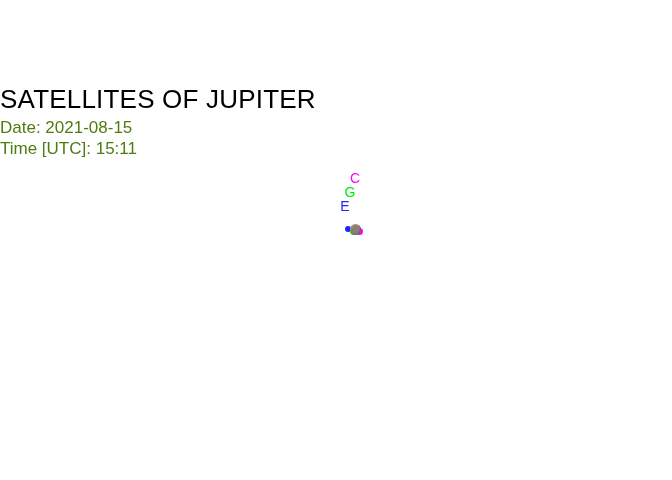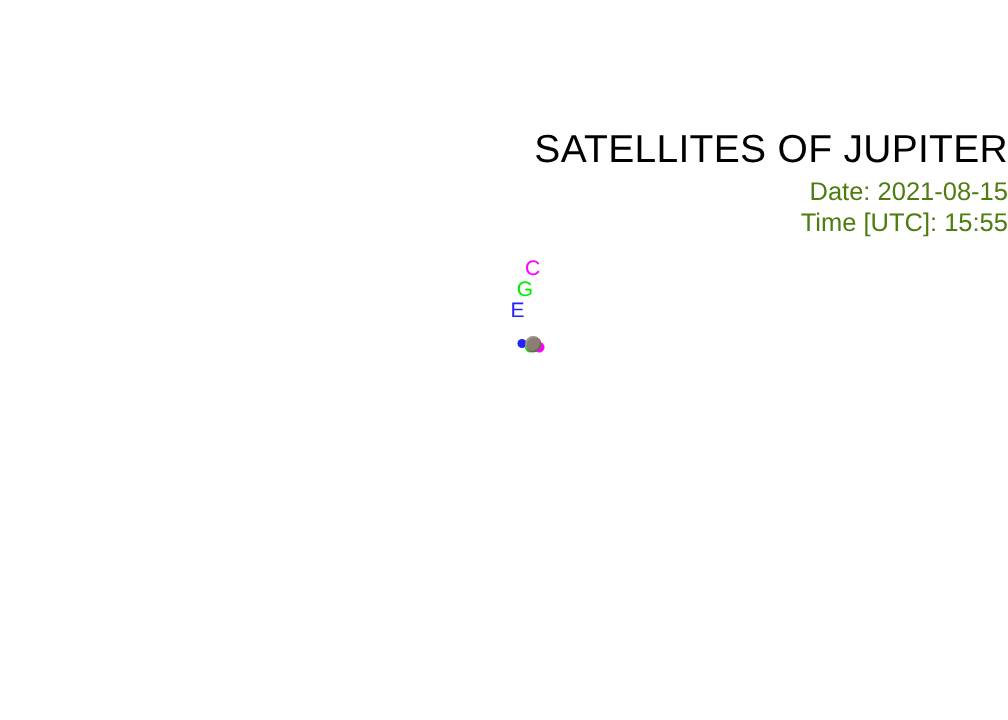--- a/index.html
+++ b/index.html
@@ -26,21 +26,21 @@
     height: 480px;
     background: #ffffff;
   }
 
   
   .header {
     position: absolute;
     left: 0;
     top: 84px;
     width: 672px;
-    text-align: right;
+    text-align: left;
   }
   .fig-title {
     font-size: 26px;
     line-height: 30px;
     letter-spacing: 0.2px;
     font-weight: normal;
     color: #000000;
     margin: 0;
   }
   .fig-subline {
@@ -91,21 +91,21 @@
   }
 </style>
 </head>
 <body style="background: rgb(255, 255, 255); width: 672px; height: 480px;">
 
 <div id="figure" style="background: rgb(255, 255, 255); width: 672px; height: 480px;">
 
   <div class="header">
     <div class="fig-title">SATELLITES OF JUPITER</div>
     <div class="fig-subline first">Date: 2021-08-15</div>
-    <div class="fig-subline">Time [UTC]: 15:55</div>
+    <div class="fig-subline">Time [UTC]: 15:11</div>
   </div>
 
   <div class="sky">
 
     <span class="moon-label" id="label-callisto" style="left: 349px; top: 171px; width: 12px; color: rgb(255, 0, 255);">C</span>
 
     <span class="moon-label" id="label-ganymede" style="left: 344px; top: 185px; width: 12px; color: rgb(0, 238, 0);">G</span>
 
     <span class="moon-label" id="label-europa" style="left: 339px; top: 199px; width: 12px; color: rgb(34, 34, 255);">E</span>
 

